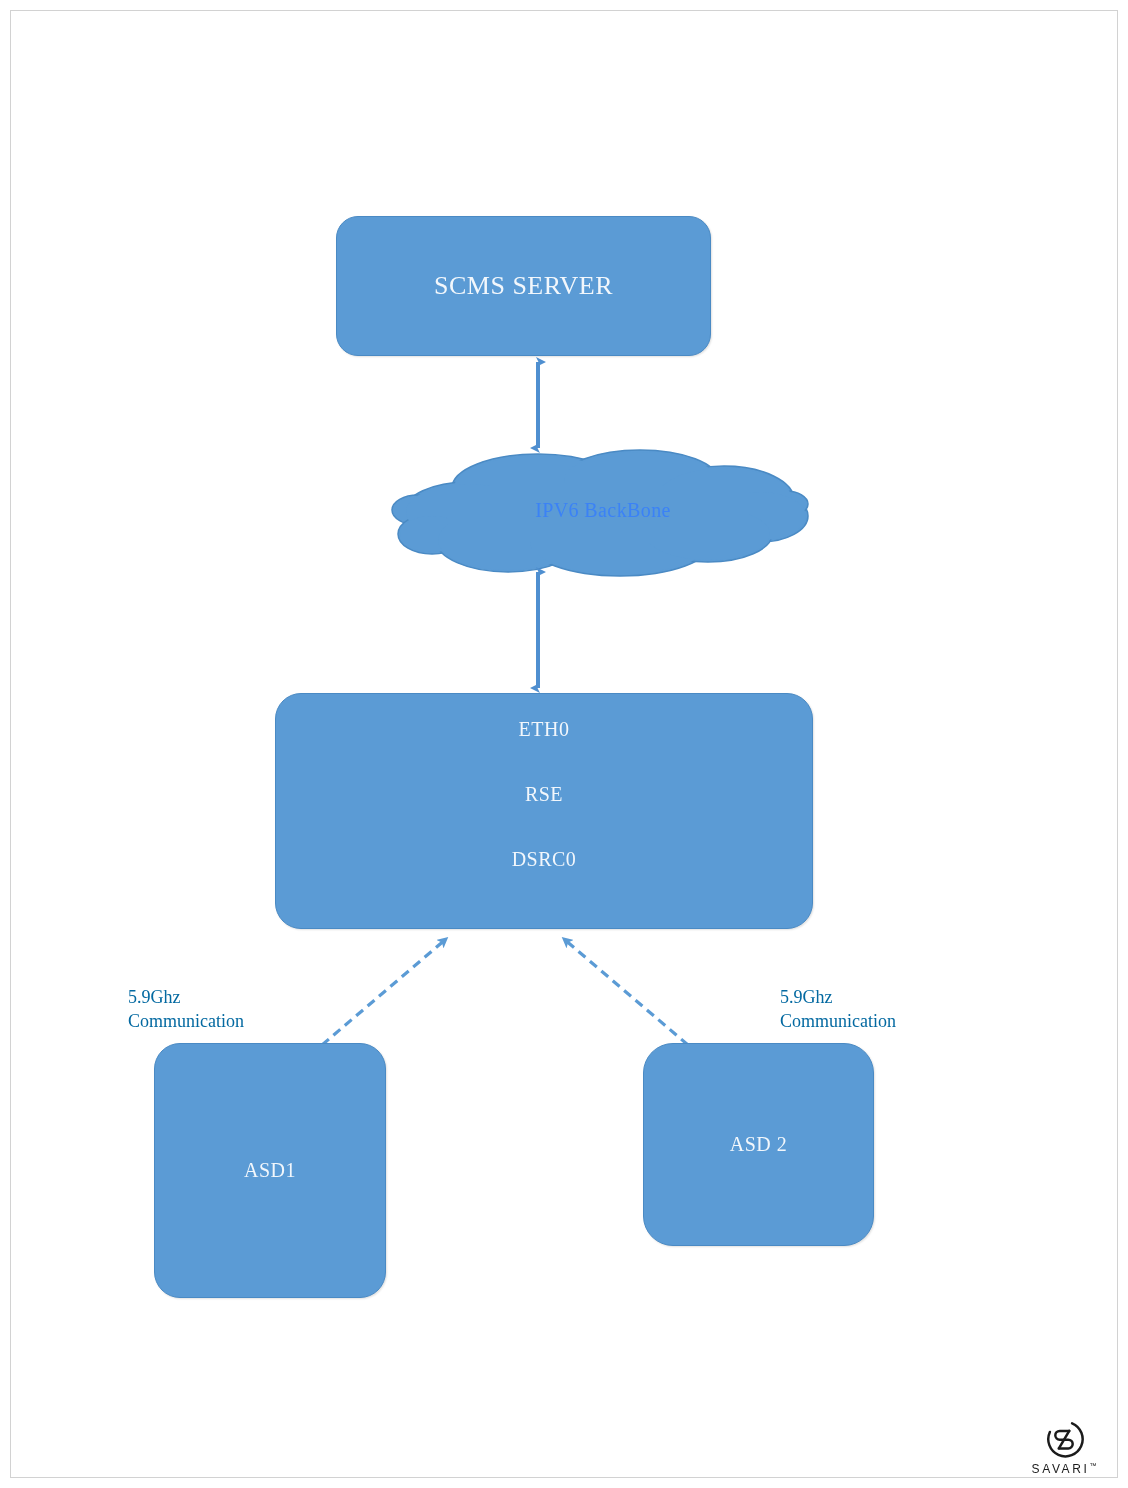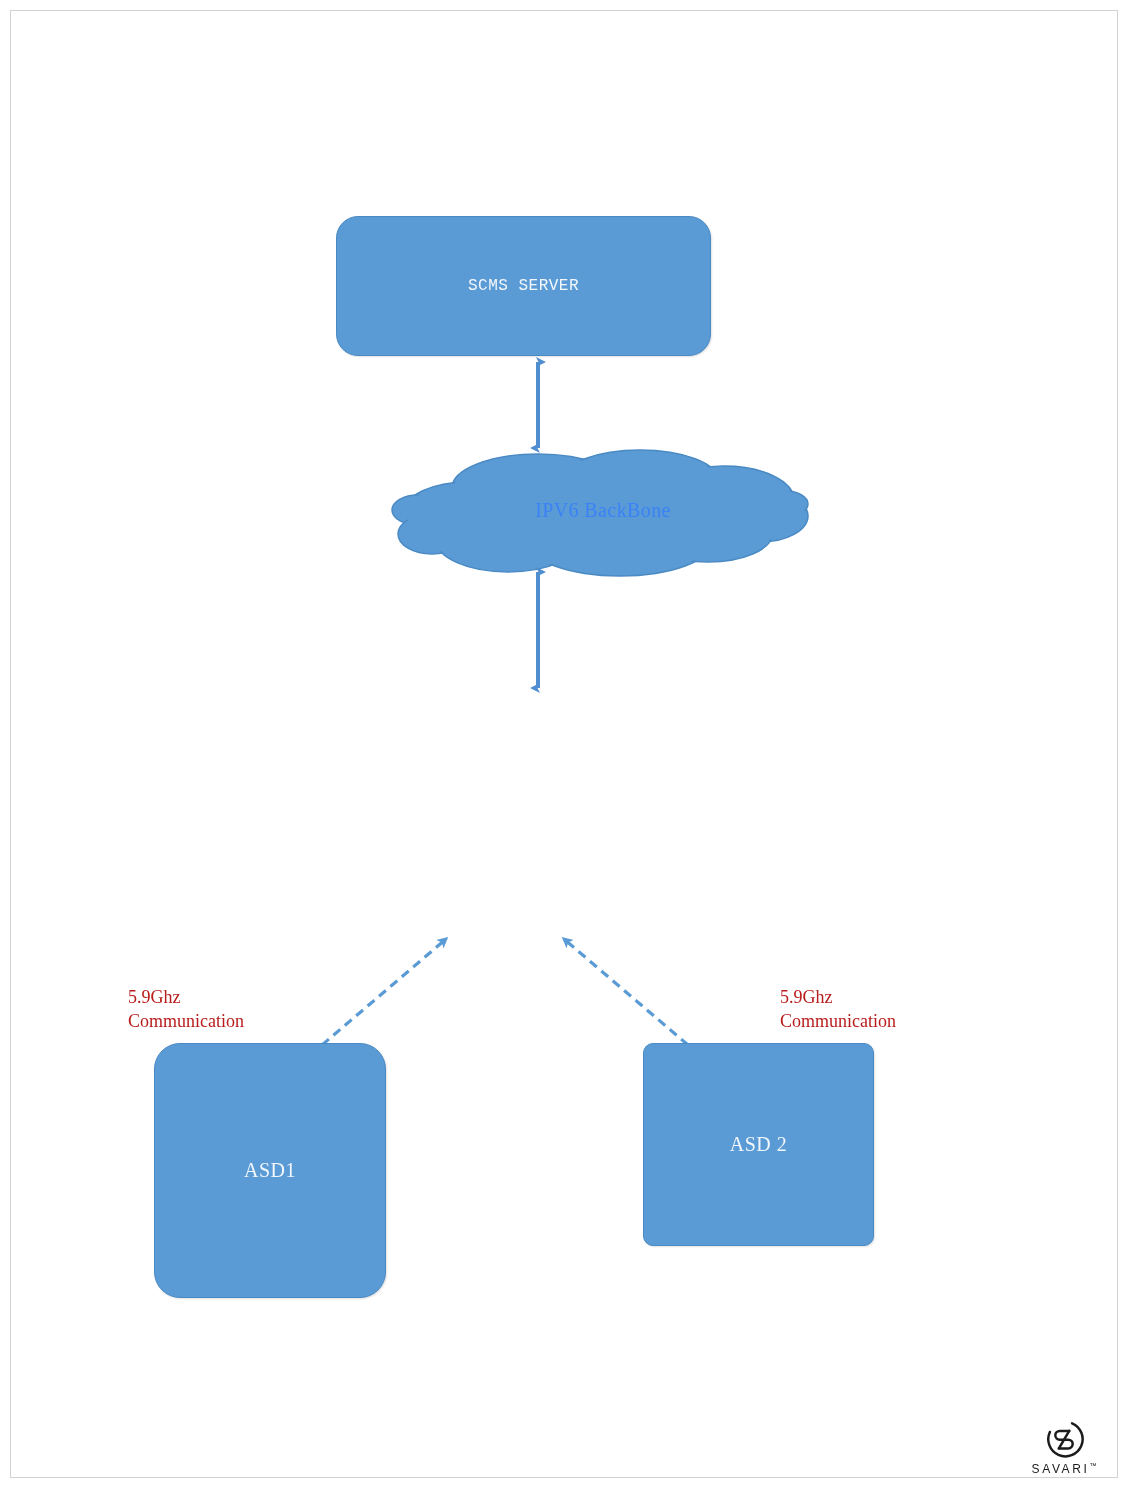--- a/index.html
+++ b/index.html
@@ -52,21 +52,21 @@
     letter-spacing: 0.5px;
   }
 
   #scms-server {
     left: 336px;
     top: 216px;
     width: 375px;
     height: 140px;
     border-radius: 22px;
   }
-  #scms-server .label { font-size: 16px; font-family: Liberation Mono, monospace; }
+  #scms-server .label { font-size: 26px; }
 
   #rse-node {
     left: 275px;
     top: 693px;
     width: 538px;
     height: 236px;
     border-radius: 26px;
     justify-content: flex-start;
     padding-top: 24px;
   }
@@ -78,21 +78,21 @@
     top: 1043px;
     width: 232px;
     height: 255px;
     border-radius: 26px;
   }
   #asd2-node {
     left: 643px;
     top: 1043px;
     width: 231px;
     height: 203px;
-    border-radius: 10px;
+    border-radius: 30px;
   }
   #asd1-node .label, #asd2-node .label { font-size: 20px; }
 
   
   #cloud {
     position: absolute;
     left: 388px;
     top: 442px;
     width: 424px;
     height: 136px;
@@ -122,21 +122,21 @@
   .connector svg { display: block; overflow: visible; }
 
   #arrow-scms-cloud { left: 508px; top: 352px; width: 60px; height: 106px; }
   #arrow-cloud-rse  { left: 508px; top: 562px; width: 60px; height: 136px; }
   #arrow-asd1-rse   { left: 300px; top: 925px;  width: 170px; height: 130px; }
   #arrow-asd2-rse   { left: 540px; top: 925px;  width: 170px; height: 130px; }
 
   
   .freetext {
     position: absolute;
-    color: #b91c1c;
+    color: #0369a1;
     font-family: "Liberation Serif", serif;
     font-size: 18px;
     line-height: 1.35;
     white-space: pre-line;
   }
   #label-5ghz-left  { left: 128px; top: 985px; text-align: left; }
   #label-5ghz-right { left: 780px; top: 985px; text-align: left; }
 
   
   #savari-logo {
@@ -220,20 +220,25 @@
     </svg>
     <div class="cloud-label">IPV6 BackBone</div>
   </div>
 
   <div class="connector" id="arrow-cloud-rse">
     <svg width="60" height="136" viewBox="0 0 60 136">
       <line x1="30" y1="10" x2="30" y2="126" stroke="#4f8fd0" stroke-width="4" marker-start="url(#ah-up)" marker-end="url(#ah-down)"></line>
     </svg>
   </div>
 
+  <div class="node" id="rse-node">
+    <div class="label">ETH0</div>
+    <div class="label">RSE</div>
+    <div class="label">DSRC0</div>
+  </div>
 
   <div class="connector" id="arrow-asd1-rse">
     <svg width="170" height="130" viewBox="0 0 170 130">
       <defs>
         <marker id="ah-dash-1" markerWidth="11" markerHeight="11" refX="8" refY="5.5" orient="auto" markerUnits="userSpaceOnUse">
           <path d="M0,0 L11,5.5 L0,11 L2.6,5.5 Z" fill="#5B9BD5"></path>
         </marker>
       </defs>
       <line x1="22" y1="120" x2="146" y2="14" stroke="#5B9BD5" stroke-width="3.2" stroke-dasharray="9,6" marker-end="url(#ah-dash-1)"></line>
     </svg>

